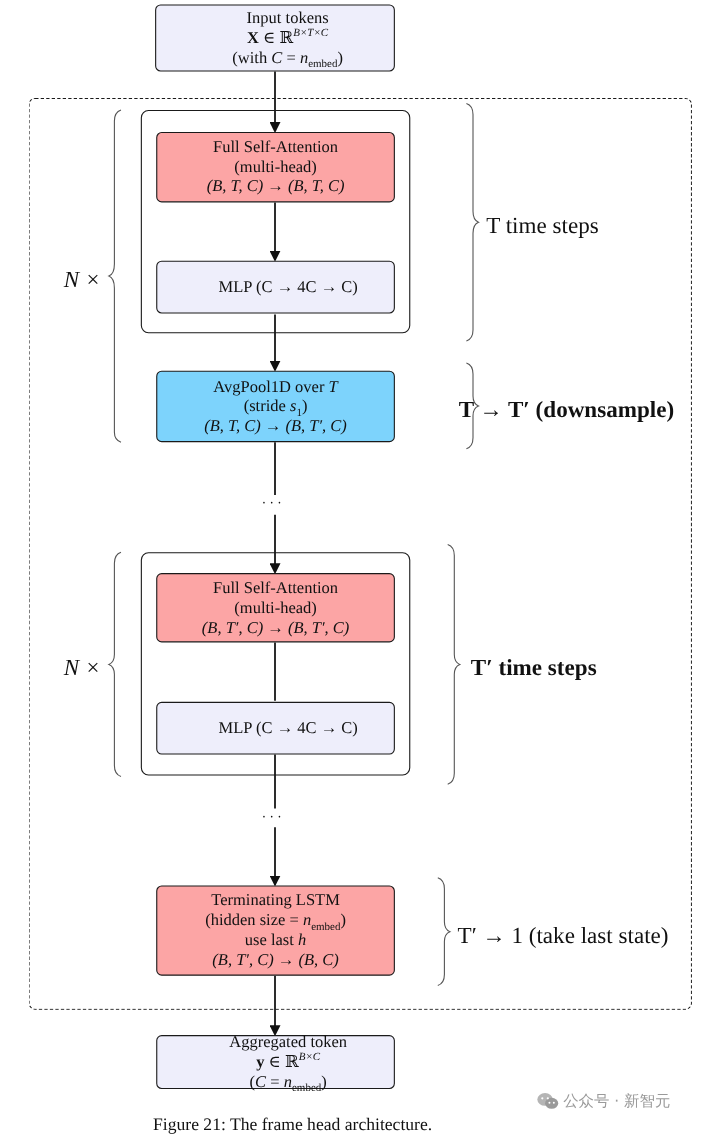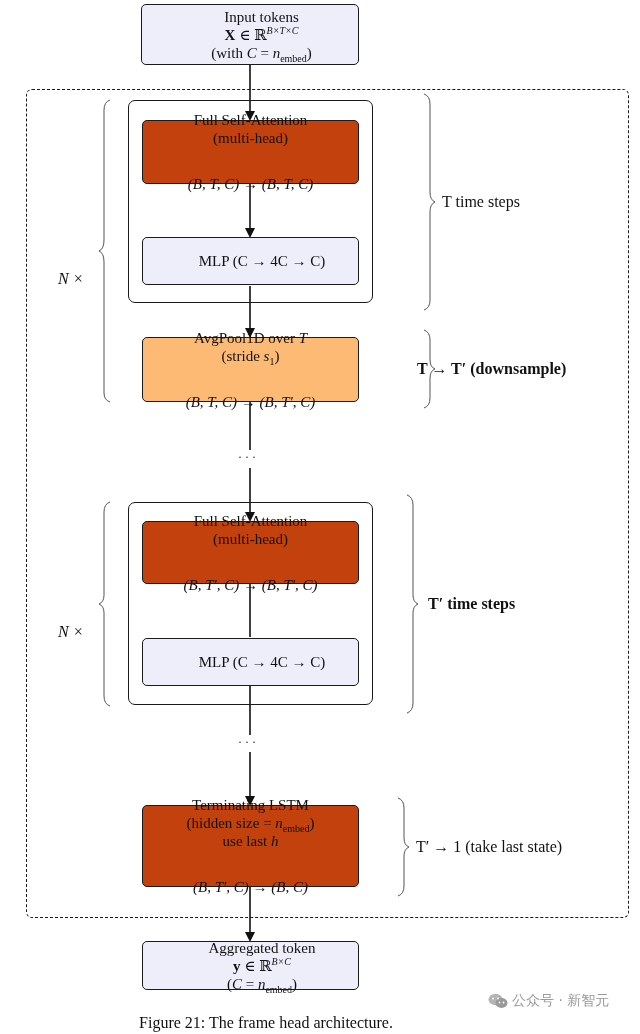--- a/index.html
+++ b/index.html
@@ -2,28 +2,28 @@
 <html><head>
 <meta charset="utf-8">
 <style>
   html, body { margin: 0; padding: 0; background: #ffffff; }
   body { width: 640px; height: 1034px; position: relative; overflow: hidden;
          font-family: "Liberation Serif", "DejaVu Serif", serif; color: #111; }
   .box { position: absolute; box-sizing: border-box; border: 1.6px solid #1a1a1a; border-radius: 5px;
          display: flex; flex-direction: column; align-items: center; justify-content: center;
          text-align: center; font-size: 15px; line-height: 18px; }
   .blue { background: #eeeefb; padding-left: 23px; }
-  .peach { background: #c2410c; }
-  .yellow { background: #fdba74; }
+  .peach { background: #fca5a5; }
+  .yellow { background: #7dd3fc; }
   .group { position: absolute; box-sizing: border-box; border: 1.8px solid #1a1a1a; border-radius: 7px; background: transparent; }
   .dashed { position: absolute; box-sizing: border-box; border: 1.5px dashed #1a1a1a; border-radius: 6px; }
-  .i { font-style: italic; margin-top: 28px; }
+  .i { font-style: italic; }
   .b { font-weight: bold; }
   sup, sub { font-size: 10px; line-height: 0; }
-  .label { position: absolute; font-size: 16px; white-space: nowrap; }
+  .label { position: absolute; font-size: 21px; white-space: nowrap; }
   .caption { position: absolute; left: 0; width: 532px; text-align: center; font-size: 16px; top: 1014px; }
   .watermark { position: absolute; left: 488px; top: 992px; font-family: "DejaVu Sans", sans-serif;
                font-size: 14px; color: #9a9a9a; display: flex; align-items: center; gap: 4px; }
   svg.overlay { position: absolute; left: 0; top: 0; }
 </style>
 </head>
 <body>
 
 <svg class="overlay" width="640" height="1034">
   <defs>

